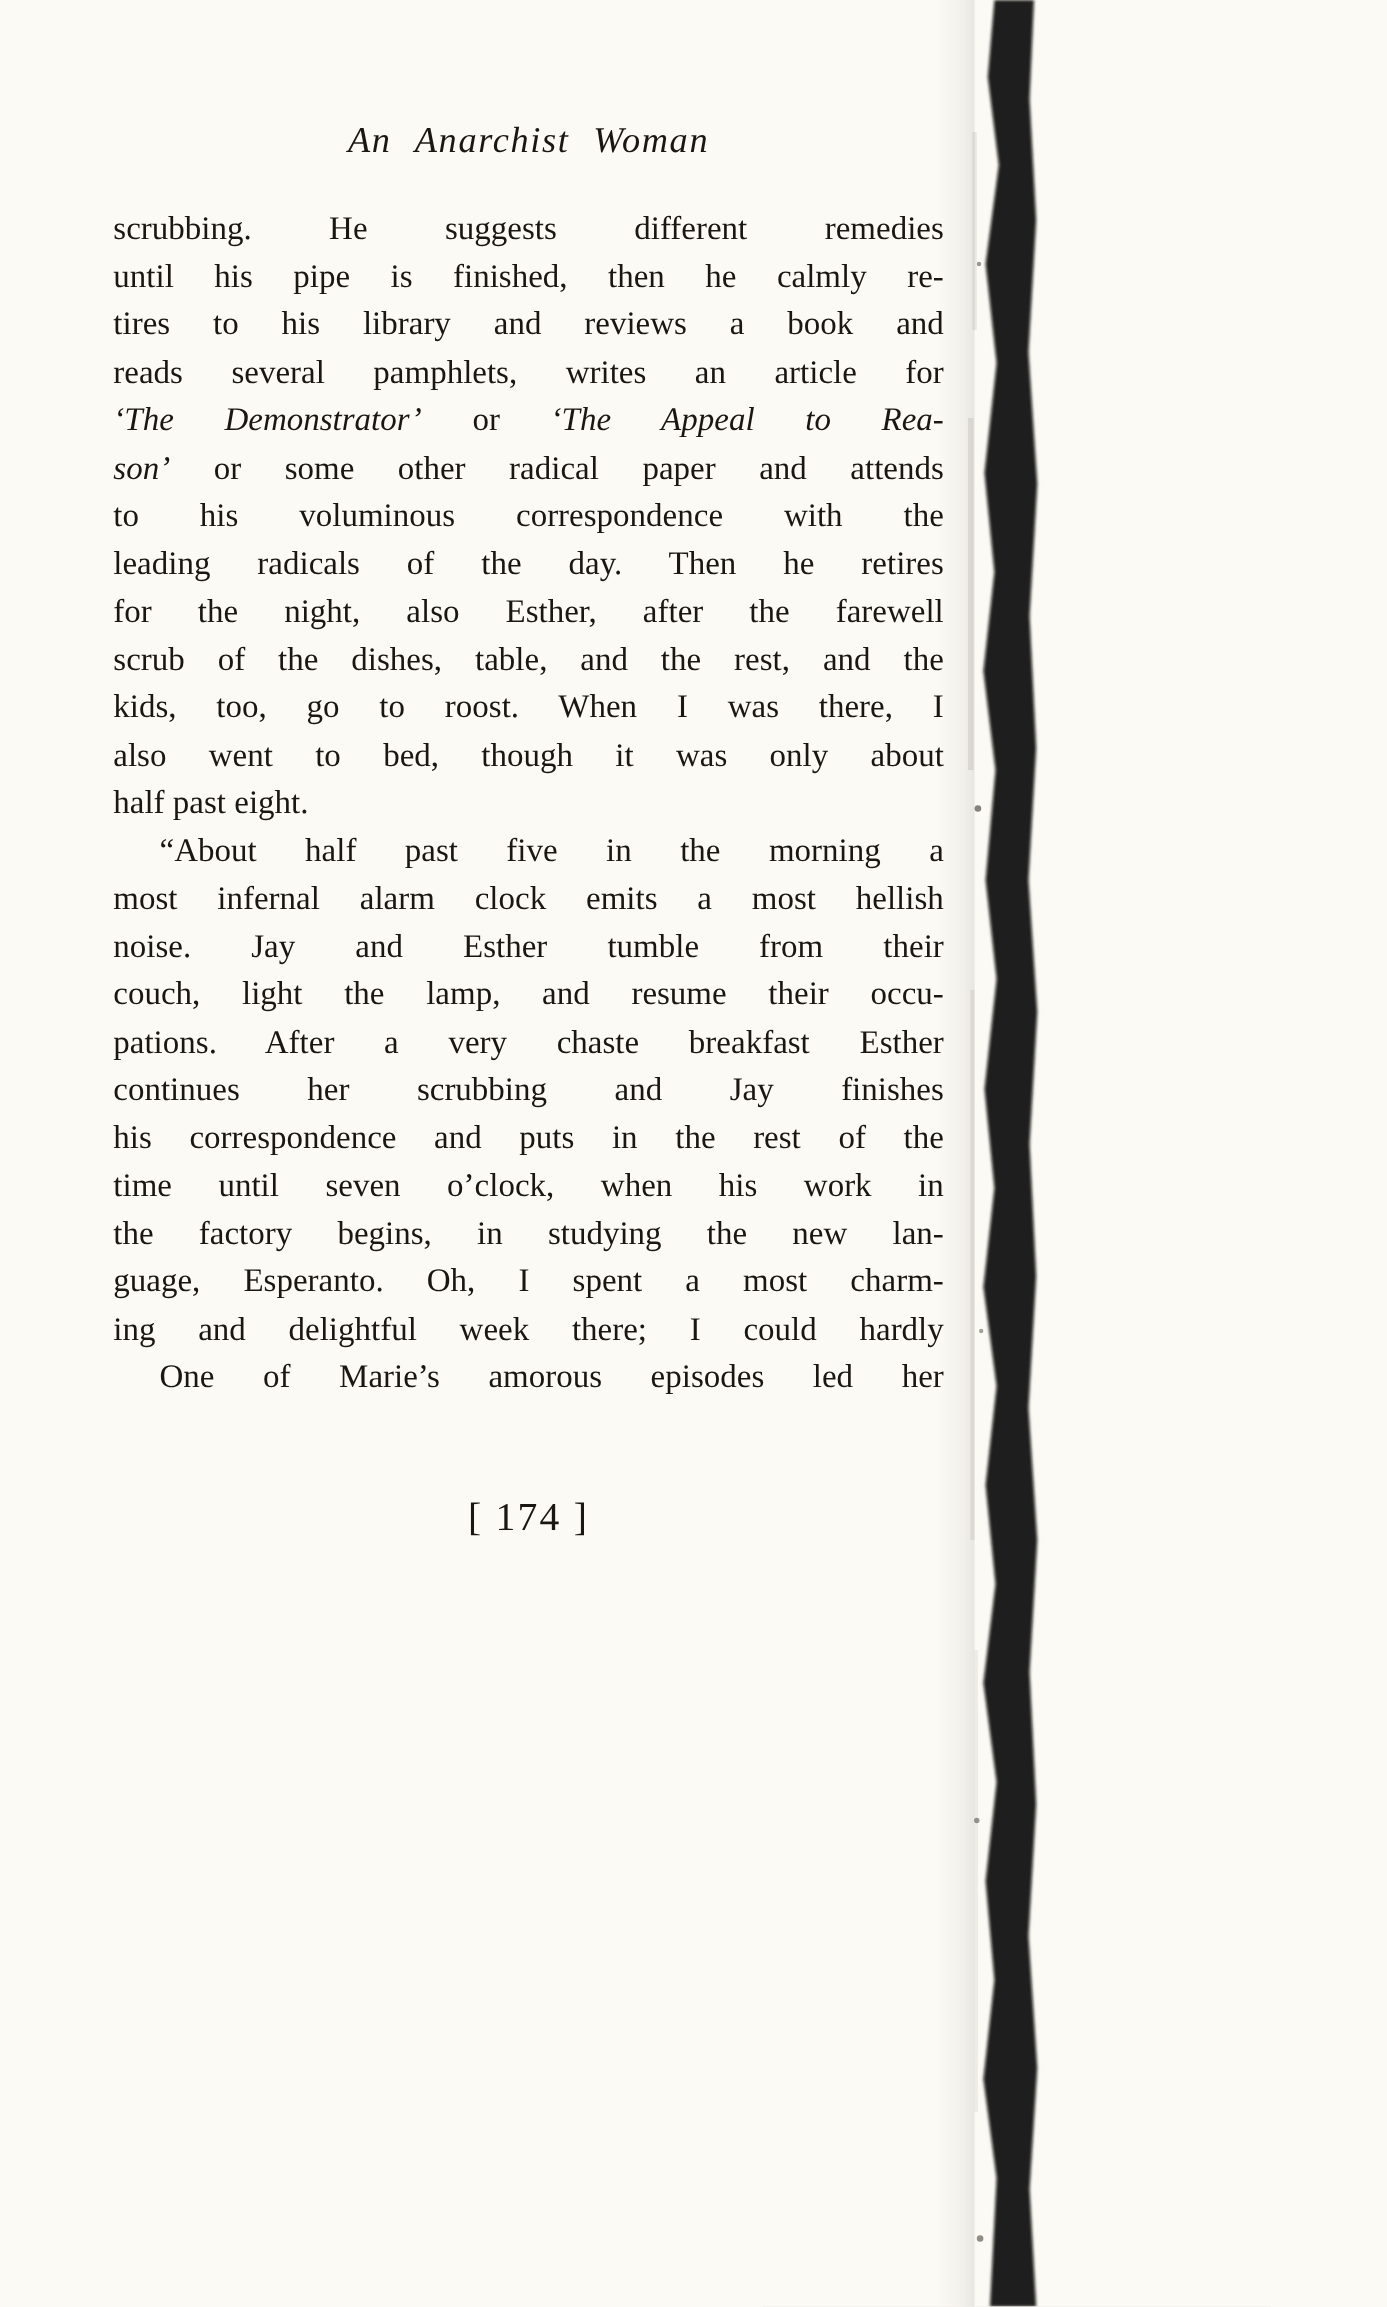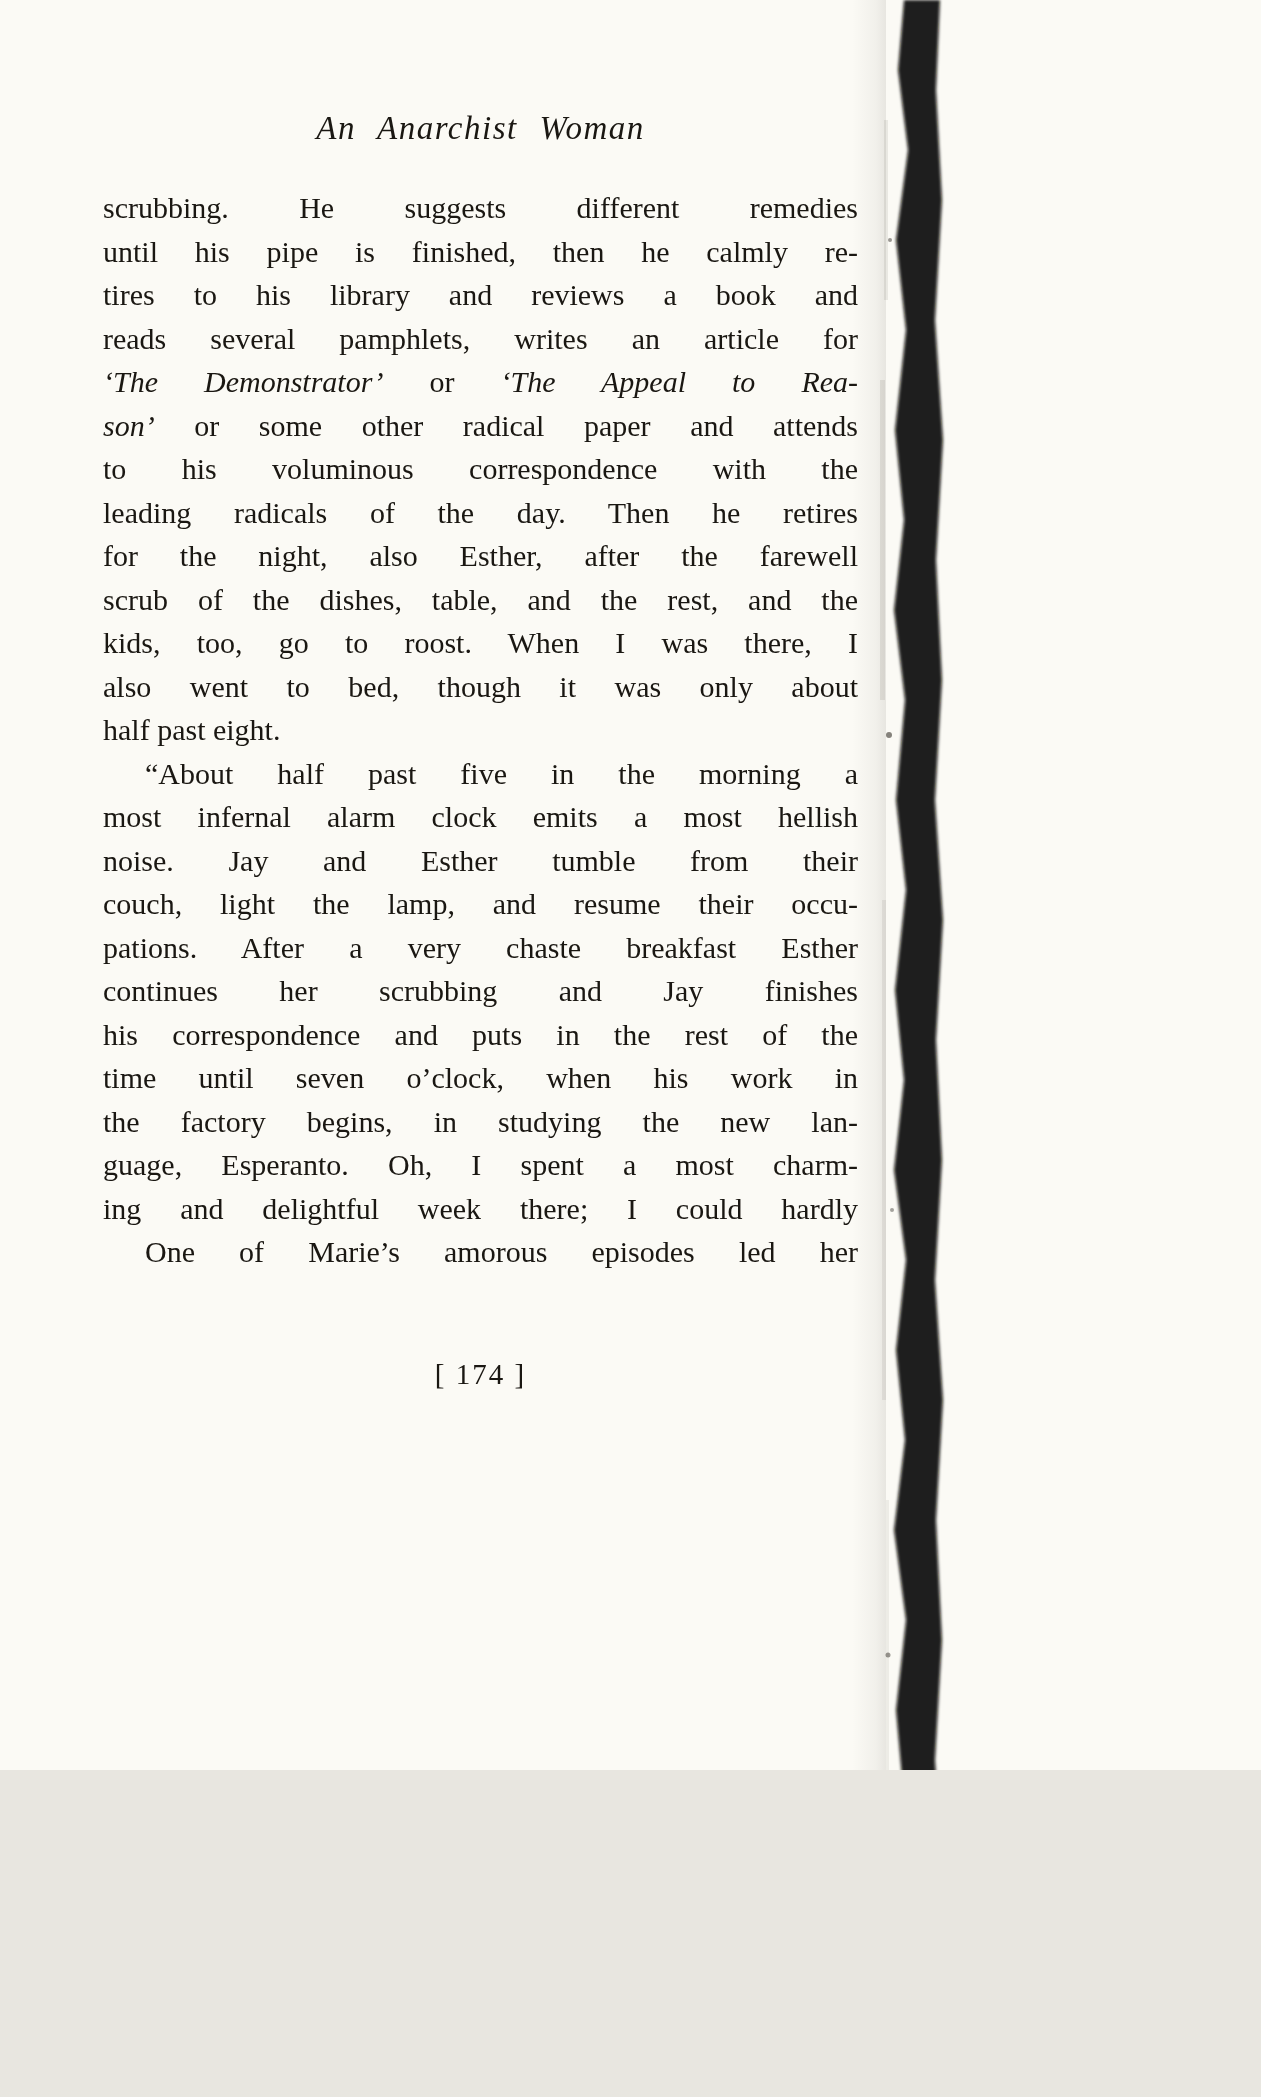--- a/index.html
+++ b/index.html
@@ -3,21 +3,21 @@
 <meta charset="utf-8">
 <style>
   :root{
     --paper:#fbfaf5;
     --ink:#1a1712;
   }
   html,body{margin:0;padding:0;}
   body{background:#e8e6e0;}
   .scan{
     position:relative;
-    width:1261px;height:1770px;
+    width:1261px;height:2097px;
     background:var(--paper);
     overflow:hidden;
     font-family:"Liberation Serif","DejaVu Serif",serif;
     color:var(--ink);
   }
   .running-head{
     position:absolute;top:110px;left:103px;width:755px;
     text-align:center;
     font-style:italic;
     font-size:33px;
@@ -35,21 +35,21 @@
     text-align-last:justify;
     text-justify:inter-word;
   }
   .line.nj{text-align-last:left;}
   .line.ind{text-indent:42px;}
   .seg{white-space:normal;}
   .it{font-style:italic;}
   .page-number{
     position:absolute;top:1358px;left:103px;width:755px;
     text-align:center;
-    font-size:29px;
+    font-size:36px;
     letter-spacing:2px;
   }
   .gutter-shade{
     position:absolute;top:0;left:852px;width:34px;height:2097px;
     background:linear-gradient(to right, rgba(60,55,45,0) 0%, rgba(60,55,45,0.05) 70%, rgba(60,55,45,0.10) 100%);
     pointer-events:none;
   }
   .scan-edge{
     position:absolute;top:0;left:880px;width:80px;height:2097px;
   }

